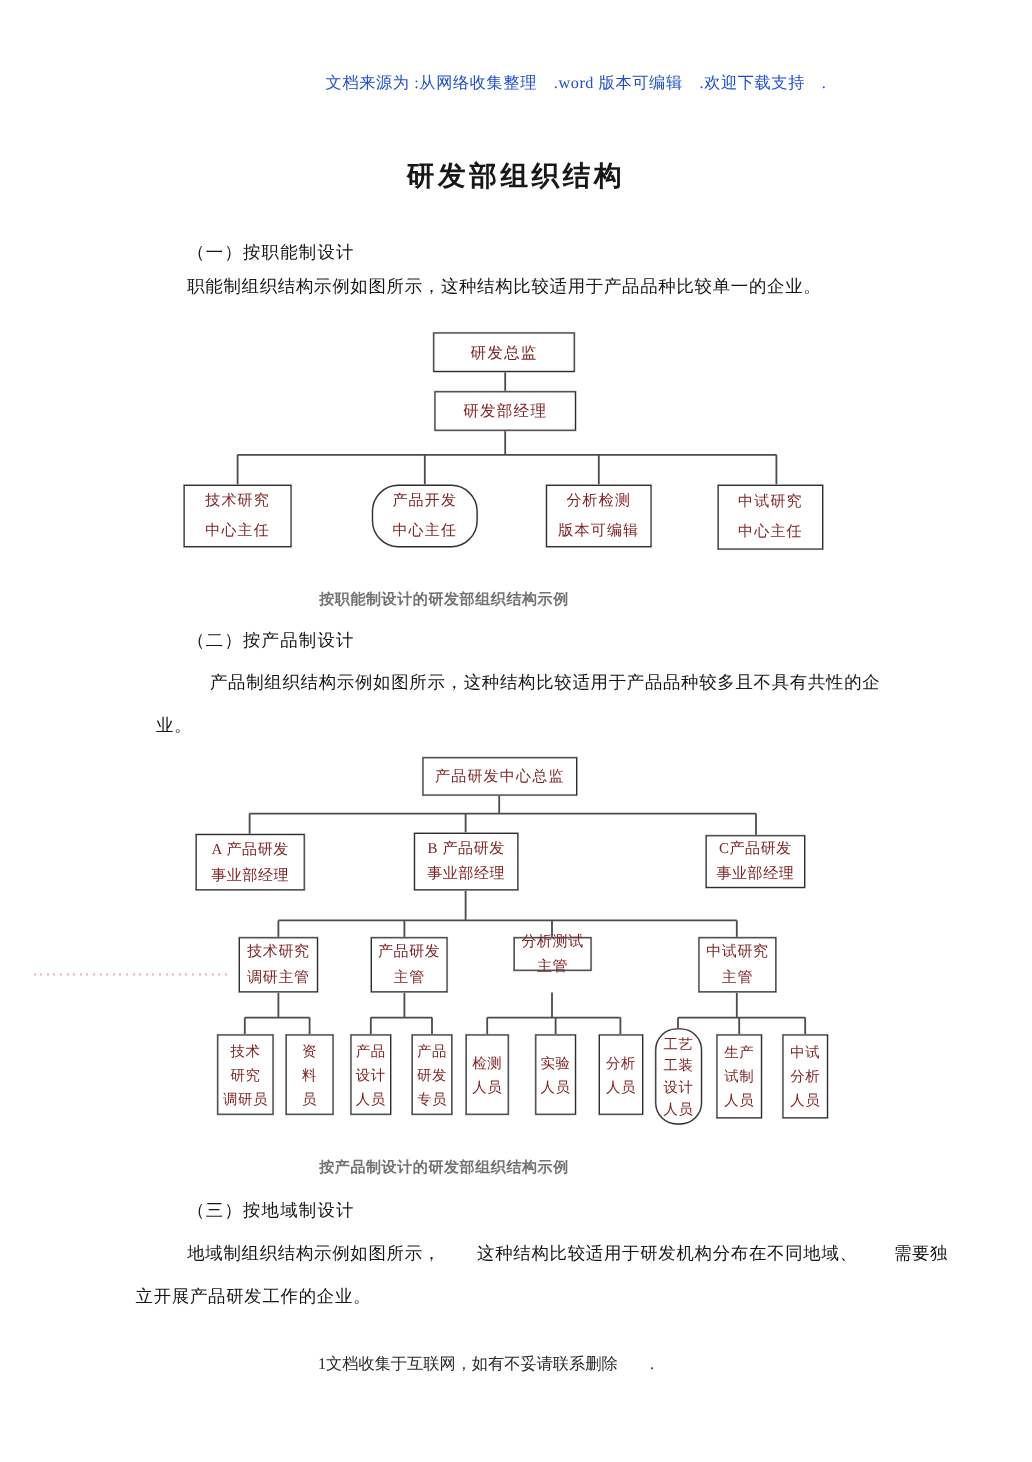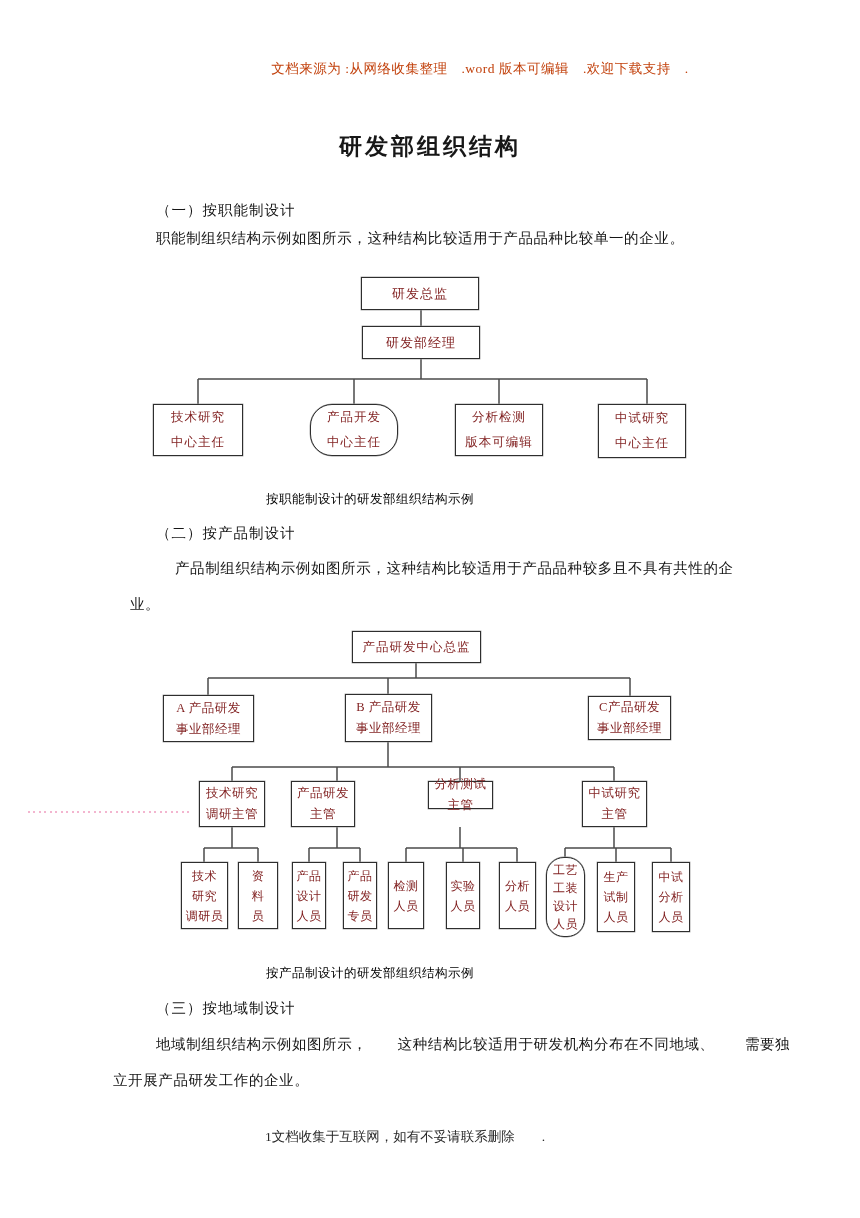--- a/index.html
+++ b/index.html
@@ -5,25 +5,25 @@
   html,body{margin:0;padding:0;background:#ffffff;}
   .page{
     position:relative;
     width:860px;height:1218px;
     background:#ffffff;
     font-family:"Liberation Serif","DejaVu Serif",serif;
     color:#1c1c1c;
     overflow:hidden;
   }
   .abs{position:absolute;}
-  .header-note{top:60px;left:0;width:860px;text-align:center;padding-left:100px;box-sizing:border-box;font-size:13.5px;letter-spacing:.5px;color:#c2410c;}
+  .header-note{top:60px;left:0;width:860px;text-align:center;padding-left:100px;box-sizing:border-box;font-size:13.5px;letter-spacing:.5px;color:#1d4ed8;}
   .doc-title{top:131px;left:0;width:860px;text-align:center;font-size:23px;font-weight:700;letter-spacing:3px;color:#171717;}
   .sec-heading{font-size:14.5px;color:#161616;letter-spacing:1px;}
   .body-text{font-size:14.5px;color:#161616;letter-spacing:.6px;}
-  .caption{left:0;width:740px;text-align:center;font-size:12.5px;font-weight:400;color:#000000;letter-spacing:.5px;}
+  .caption{left:0;width:740px;text-align:center;font-size:12.5px;font-weight:700;color:#737373;letter-spacing:.5px;}
   .footer-note{top:1128px;left:0;width:860px;text-align:center;padding-right:50px;box-sizing:border-box;font-size:13.5px;color:#2a2a2a;}
   .connectors{top:0;left:0;width:860px;height:1218px;pointer-events:none;}
   .node{
     position:absolute;box-sizing:border-box;
     border:1px solid #2e2e2e;background:#ffffff;
     display:flex;align-items:center;justify-content:center;
     text-align:center;white-space:pre-line;
     font-size:12.5px;color:#7f1d1d;
     box-shadow:0 0 0 .4px #9a9a9a;
   }
@@ -90,21 +90,21 @@
 
   <div class="node n-mid2" style="left:163px;top:695px;width:91px;height:47px;">A 产品研发
 事业部经理</div>
   <div class="node n-mid2" style="left:345px;top:694px;width:87px;height:48px;">B 产品研发
 事业部经理</div>
   <div class="node n-mid2" style="left:588px;top:696px;width:83px;height:44px;">C产品研发
 事业部经理</div>
 
   <div class="node n-mid2" style="left:199px;top:781px;width:66px;height:46px;">技术研究
 调研主管</div>
-  <div class="node n-mid2" style="left:291px;top:781px;width:64px;height:46px;">产品研发
+  <div class="node n-mid2" style="left:309px;top:781px;width:64px;height:46px;">产品研发
 主管</div>
   <div class="node n-mid2" style="left:428px;top:781px;width:65px;height:28px;">分析测试
 主管</div>
   <div class="node n-mid2" style="left:582px;top:781px;width:65px;height:46px;">中试研究
 主管</div>
 
   <div class="node n-staff" style="left:181px;top:862px;width:47px;height:67px;">技术
 研究
 调研员</div>
   <div class="node n-staff" style="left:238px;top:862px;width:40px;height:67px;">资

